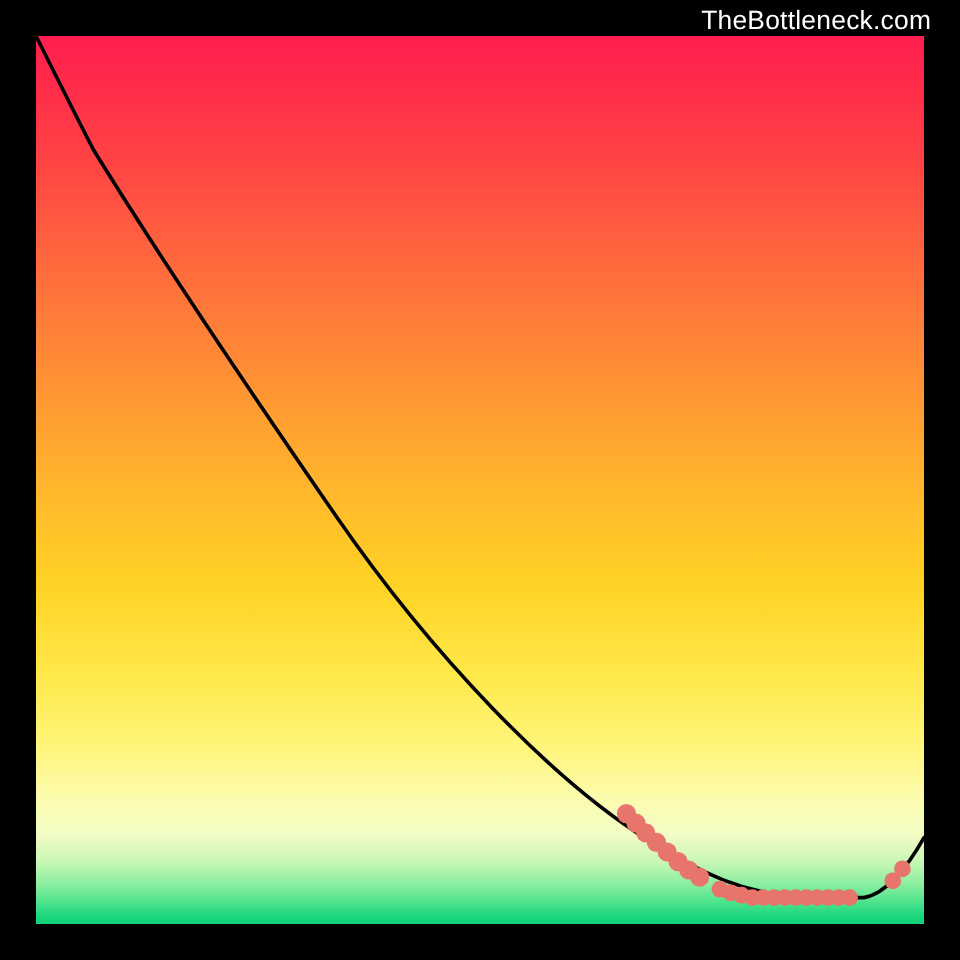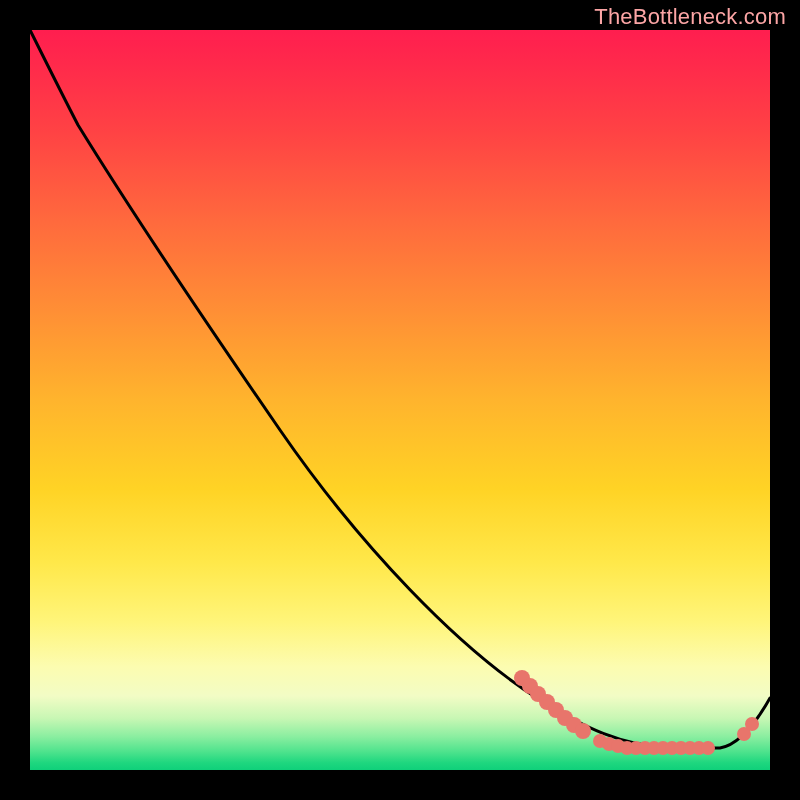--- a/index.html
+++ b/index.html
@@ -13,22 +13,22 @@
   }
   .wrap {
     position: relative;
     width: 800px;
     height: 800px;
     background: #000;
   }
   .attribution {
     position: absolute;
     top: 4px;
-    right: 14px;
-    color: #fca5a5;
+    right: 24px;
+    color: #ffffff;
     font-size: 22px;
     font-weight: 400;
     letter-spacing: 0.2px;
   }
   .plot {
     position: absolute;
     left: 30px;
     top: 30px;
     width: 740px;
     height: 740px;

